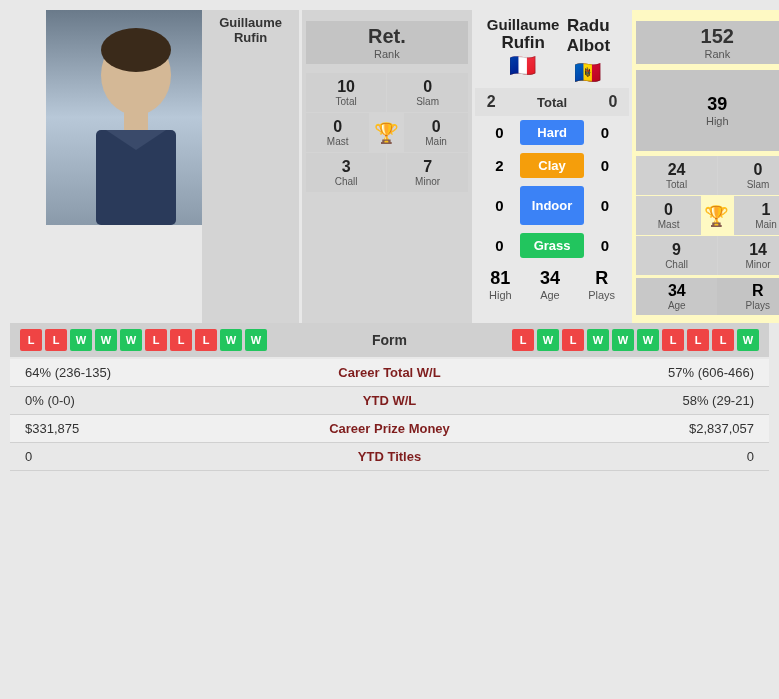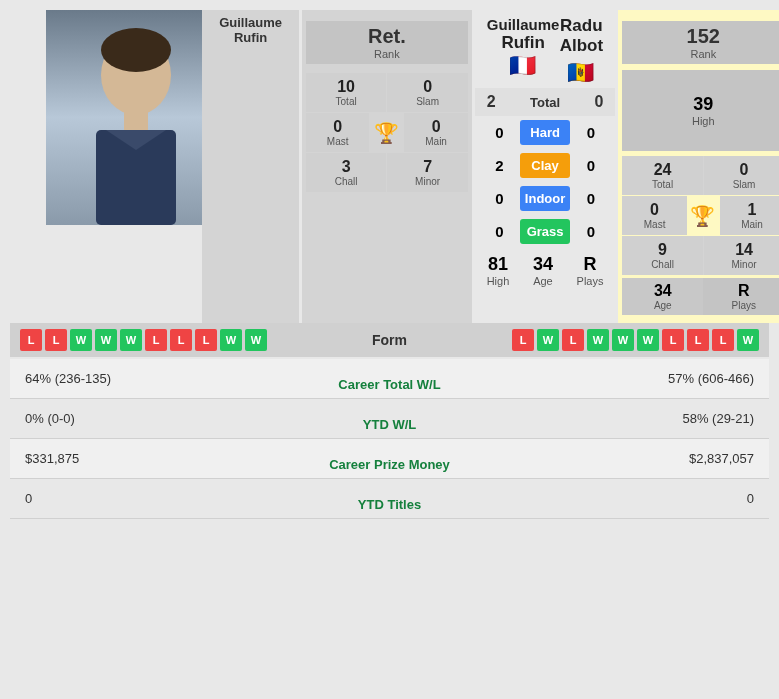--- a/index.html
+++ b/index.html
@@ -144,22 +144,21 @@
       text-align: left;
       font-size: 13px;
       color: #333;
     }
 
     .stats-center-label {
       width: 200px;
       text-align: center;
       font-weight: bold;
       font-size: 13px;
-      color: #15803d;
-      margin-top: 12px;
+      color: #7f1d1d;
     }
 
     .stats-right-val {
       flex: 1;
       text-align: right;
       font-size: 13px;
       color: #333;
     }
 
     
@@ -324,21 +323,21 @@
       </div>
 
       <div style="display:flex; align-items:center; padding:4px 12px;">
         <span style="width:25px; text-align:center; font-weight:bold; font-size:15px;">2</span>
         <div class="surface-btn surface-clay" style="flex:1; margin:0 8px; text-align:center; padding:5px; border-radius:3px; font-weight:bold; font-size:13px; color:white;">Clay</div>
         <span style="width:25px; text-align:center; font-weight:bold; font-size:15px;">0</span>
       </div>
 
       <div style="display:flex; align-items:center; padding:4px 12px;">
         <span style="width:25px; text-align:center; font-weight:bold; font-size:15px;">0</span>
-        <div class="surface-btn surface-indoor" style="flex:1; margin:0 8px; text-align:center; padding:5px; border-radius:3px; font-weight:bold; font-size:13px; color:white;">Indoor</div>
+        <div class="surface-btn surface-indoor" style="flex:1; margin:0 8px; text-align:center; padding:12px; border-radius:3px; font-weight:bold; font-size:13px; color:white;">Indoor</div>
         <span style="width:25px; text-align:center; font-weight:bold; font-size:15px;">0</span>
       </div>
 
       <div style="display:flex; align-items:center; padding:4px 12px;">
         <span style="width:25px; text-align:center; font-weight:bold; font-size:15px;">0</span>
         <div class="surface-btn surface-grass" style="flex:1; margin:0 8px; text-align:center; padding:5px; border-radius:3px; font-weight:bold; font-size:13px; color:white;">Grass</div>
         <span style="width:25px; text-align:center; font-weight:bold; font-size:15px;">0</span>
       </div>
 
       <div style="display:flex; justify-content:space-around; padding:6px 0; background:#e8e8e8;">

